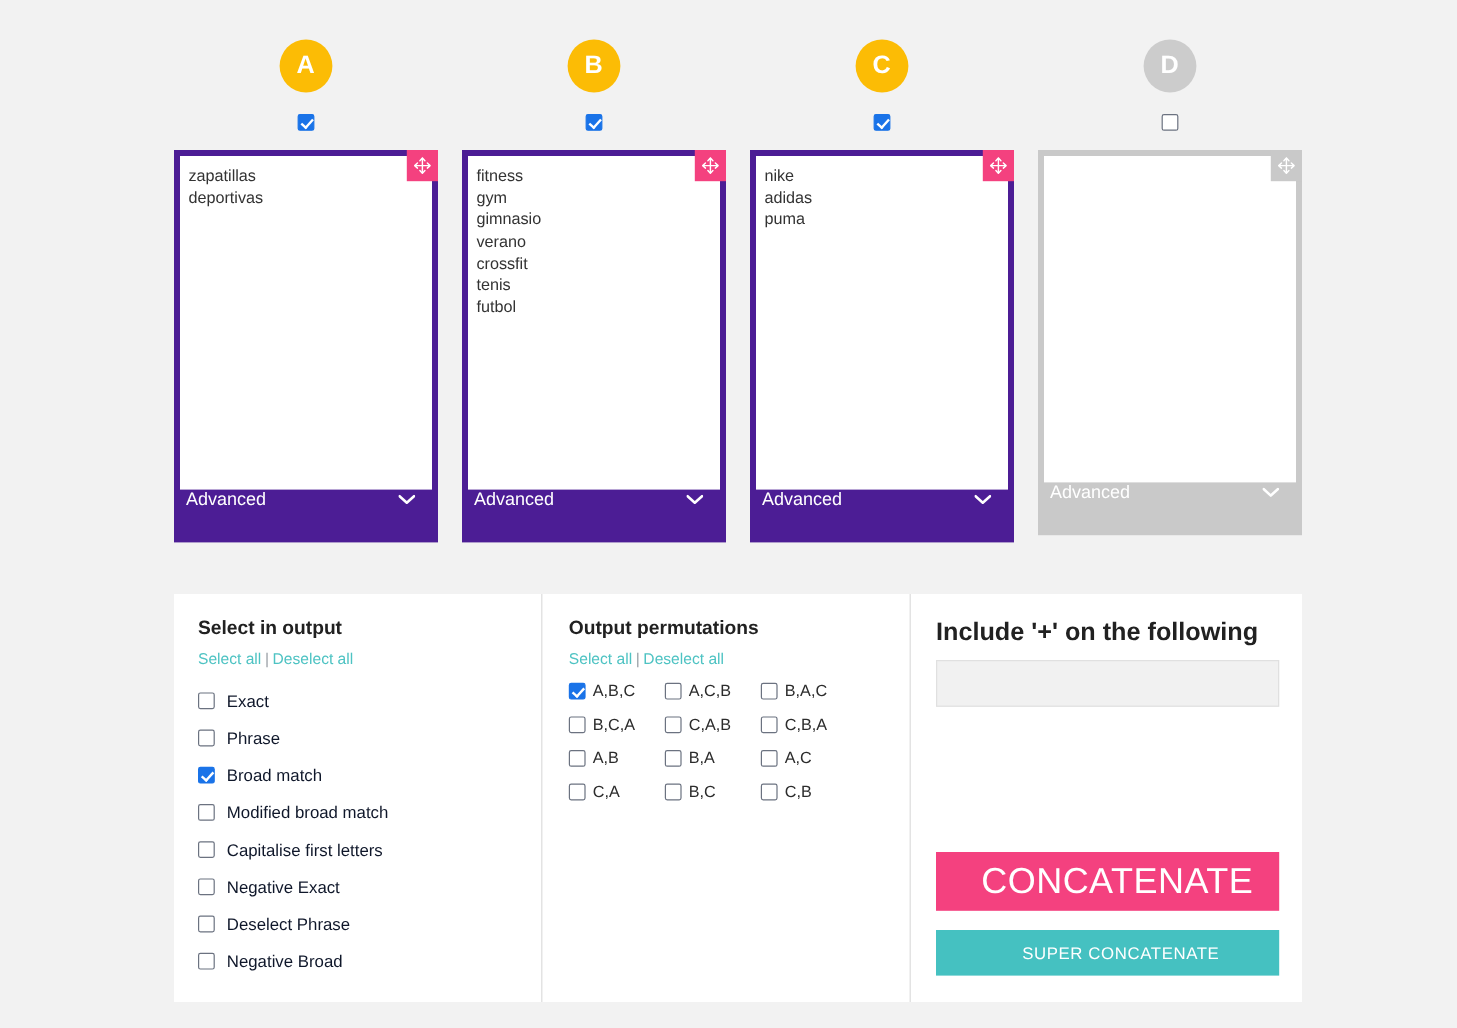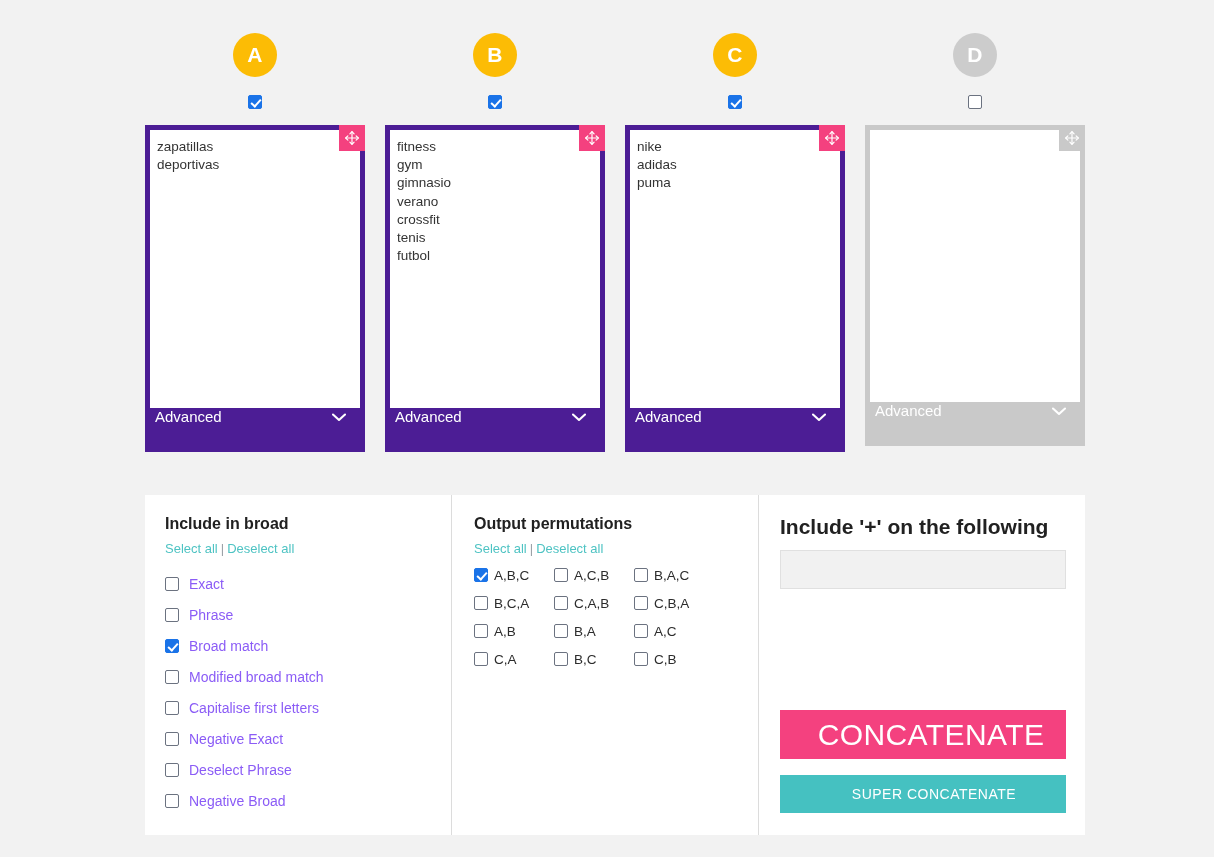--- a/index.html
+++ b/index.html
@@ -170,32 +170,32 @@
     cursor: pointer;
   }
   .sel-sep { color: #9aa0a6; margin: 0 3px; }
 
   .opt-row {
     display: flex;
     align-items: center;
     gap: 10px;
     height: 31px;
     font-size: 14px;
-    color: #8b5cf6;
+    color: #0f172a;
     cursor: pointer;
   }
 
   .perm-grid {
     display: grid;
     grid-template-columns: 80px 80px 80px;
     row-gap: 13px;
   }
   .perm-cell {
     display: flex;
-    align-items: flex-start;
+    align-items: flex-end;
     gap: 6px;
     font-size: 13.5px;
     color: #2c2c2c;
     cursor: pointer;
   }
 
   .plus-label {
     font-size: 21px;
     font-weight: bold;
     color: #212121;
@@ -371,21 +371,21 @@
               </svg></span>
           </div>
         </div>
       </div>
     </div>
   </div>
 
 <div id="options-panel">
 
   <div class="panel-col panel-col-1">
-    <div class="panel-title">Include in broad</div>
+    <div class="panel-title">Select in output</div>
     <div class="sel-links">
       <a>Select all</a><span class="sel-sep">|</span><a>Deselect all</a>
     </div>
     <div id="include-options">
         <div class="opt-row">
           <span class="cb"></span>
           <span>Exact</span>
         </div>
         <div class="opt-row">
           <span class="cb"></span>

